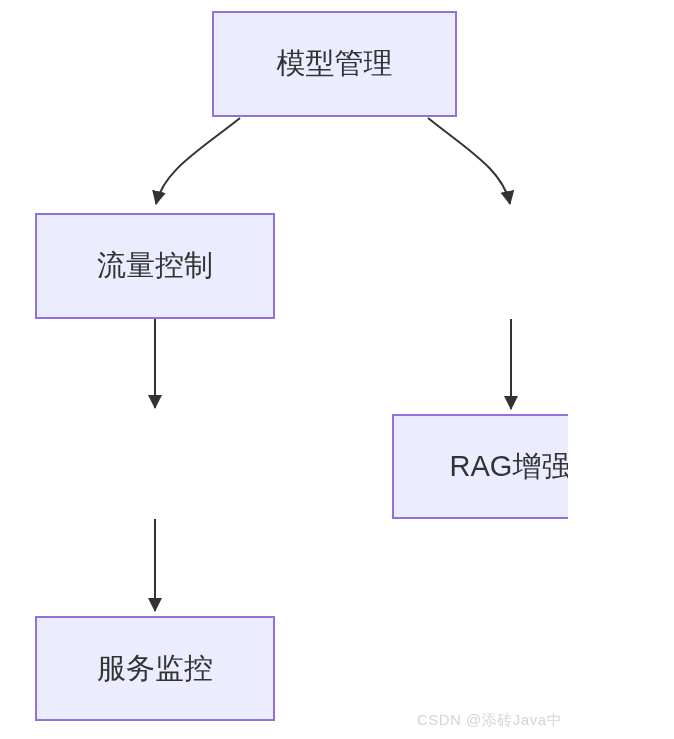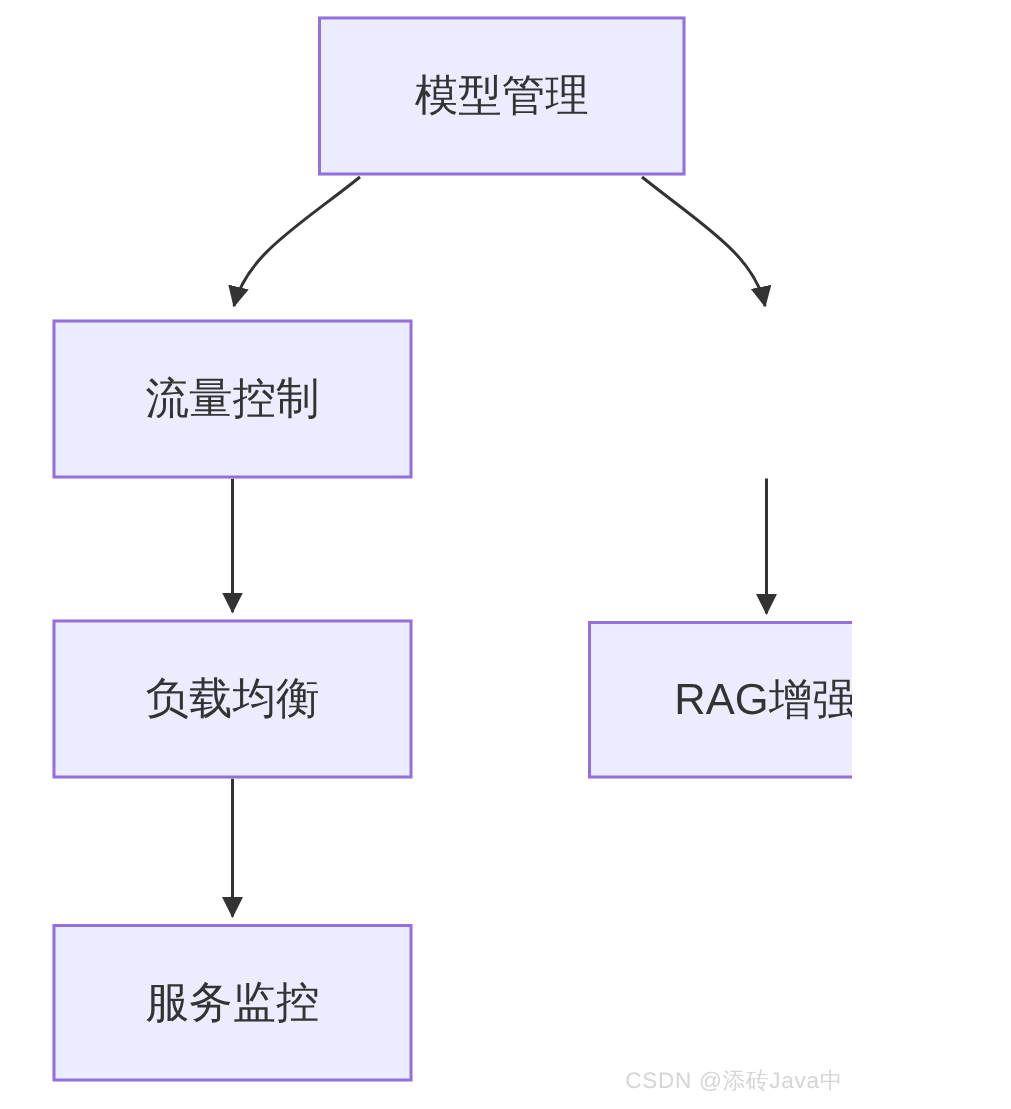--- a/index.html
+++ b/index.html
@@ -59,23 +59,20 @@
 
   <div class="node" id="node-model-management">
     <span>模型管理</span>
   </div>
 
   <div class="node" id="node-traffic-control">
     <span>流量控制</span>
   </div>
 
 
-  <div class="node" id="node-load-balancing">
-    <span>负载均衡</span>
-  </div>
 
   <div class="node" id="node-rag-enhancement">
     <span>RAG增强</span>
   </div>
 
   <div class="node" id="node-service-monitoring">
     <span>服务监控</span>
   </div>
 
   <div class="watermark">CSDN @添砖Java中</div>

